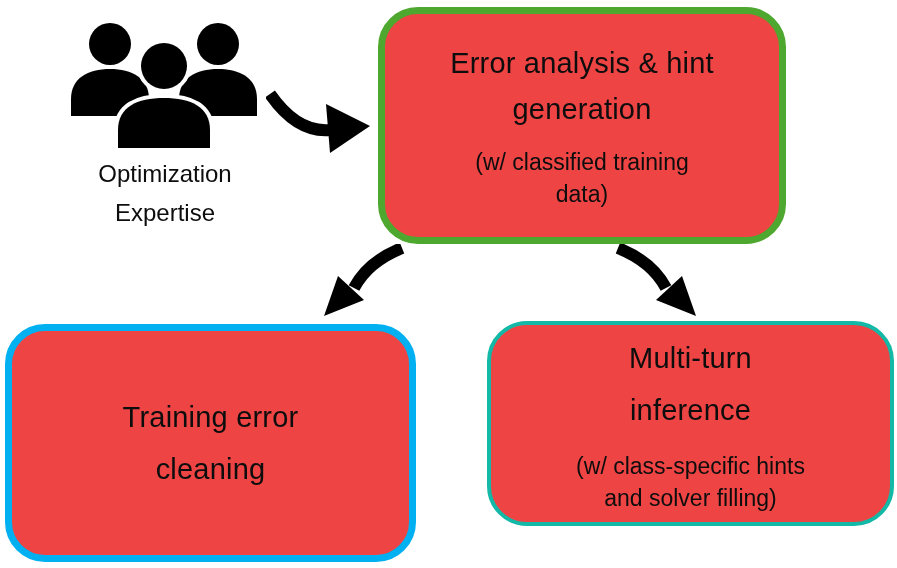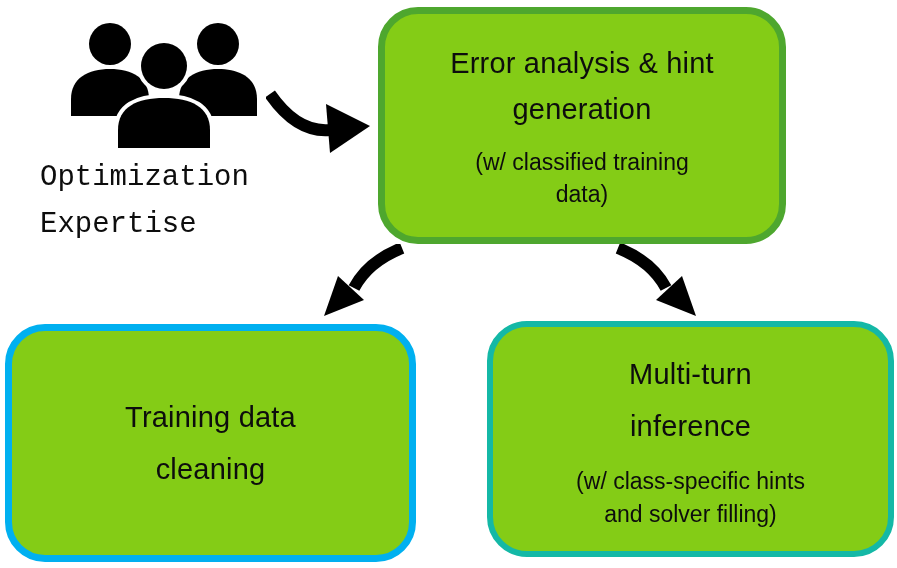--- a/index.html
+++ b/index.html
@@ -10,21 +10,21 @@
     background:#ffffff;
     font-family:"Liberation Sans", sans-serif;
     color:#0d0d0d;
     overflow:hidden;
   }
   .abs{position:absolute;}
   
   .node{
     box-sizing:border-box;
     border-radius:40px;
-    background:#84cc16;
+    background:#ef4444;
     display:flex;flex-direction:column;
     align-items:center;justify-content:center;
     text-align:center;
   }
   .node-title{
     font-size:29px;
     line-height:1.6;
     white-space:pre-line;
     letter-spacing:0.2px;
   }
@@ -37,29 +37,29 @@
   #box-error{
     left:378px;top:7px;width:408px;height:237px;
     border:7px solid #4EA72E;
   }
   #box-clean{
     left:5px;top:324px;width:411px;height:238px;
     border:7px solid #00B0F0;
   }
   #box-clean .node-title, #box-infer .node-title{line-height:1.8;}
   #box-infer{
-    left:487px;top:321px;width:407px;height:236px;
-    border:6px solid #14b8a6;
+    left:487px;top:321px;width:407px;height:205px;
+    border:4px solid #14b8a6;
   }
   
   #expert-label{
     left:40px;top:155px;width:250px;
-    font-size:29px;line-height:1.62;
+    text-align:center;
+    font-size:24px;line-height:1.62;
     white-space:pre-line;
-    font-family:Liberation Mono, monospace;
   }
 </style>
 </head>
 <body>
 
 <div class="canvas">
 
   <svg class="abs" style="left:60px;top:22px;" width="208" height="128" viewBox="0 0 208 128" aria-hidden="true">
 
     <circle cx="50" cy="22" r="21" fill="#000"></circle>
@@ -91,21 +91,21 @@
     <path d="M86,4 C66,12 48,25 38,44" stroke="#000" stroke-width="12" fill="none"></path>
     <polygon points="8,72 48,56 22,32" fill="#000"></polygon>
   </svg>
 
   <svg class="abs" style="left:612px;top:244px;" width="92" height="76" viewBox="0 0 92 76" aria-hidden="true">
     <path d="M6,4 C26,12 44,25 54,44" stroke="#000" stroke-width="12" fill="none"></path>
     <polygon points="84,72 44,56 70,32" fill="#000"></polygon>
   </svg>
 
   <div class="abs node" id="box-clean">
-    <div class="node-title">Training data
+    <div class="node-title">Training error
 cleaning</div>
   </div>
 
   <div class="abs node" id="box-infer">
     <div class="node-title">Multi-turn
 inference</div>
     <div class="node-sub">(w/ class-specific hints
 and solver filling)</div>
   </div>
 

